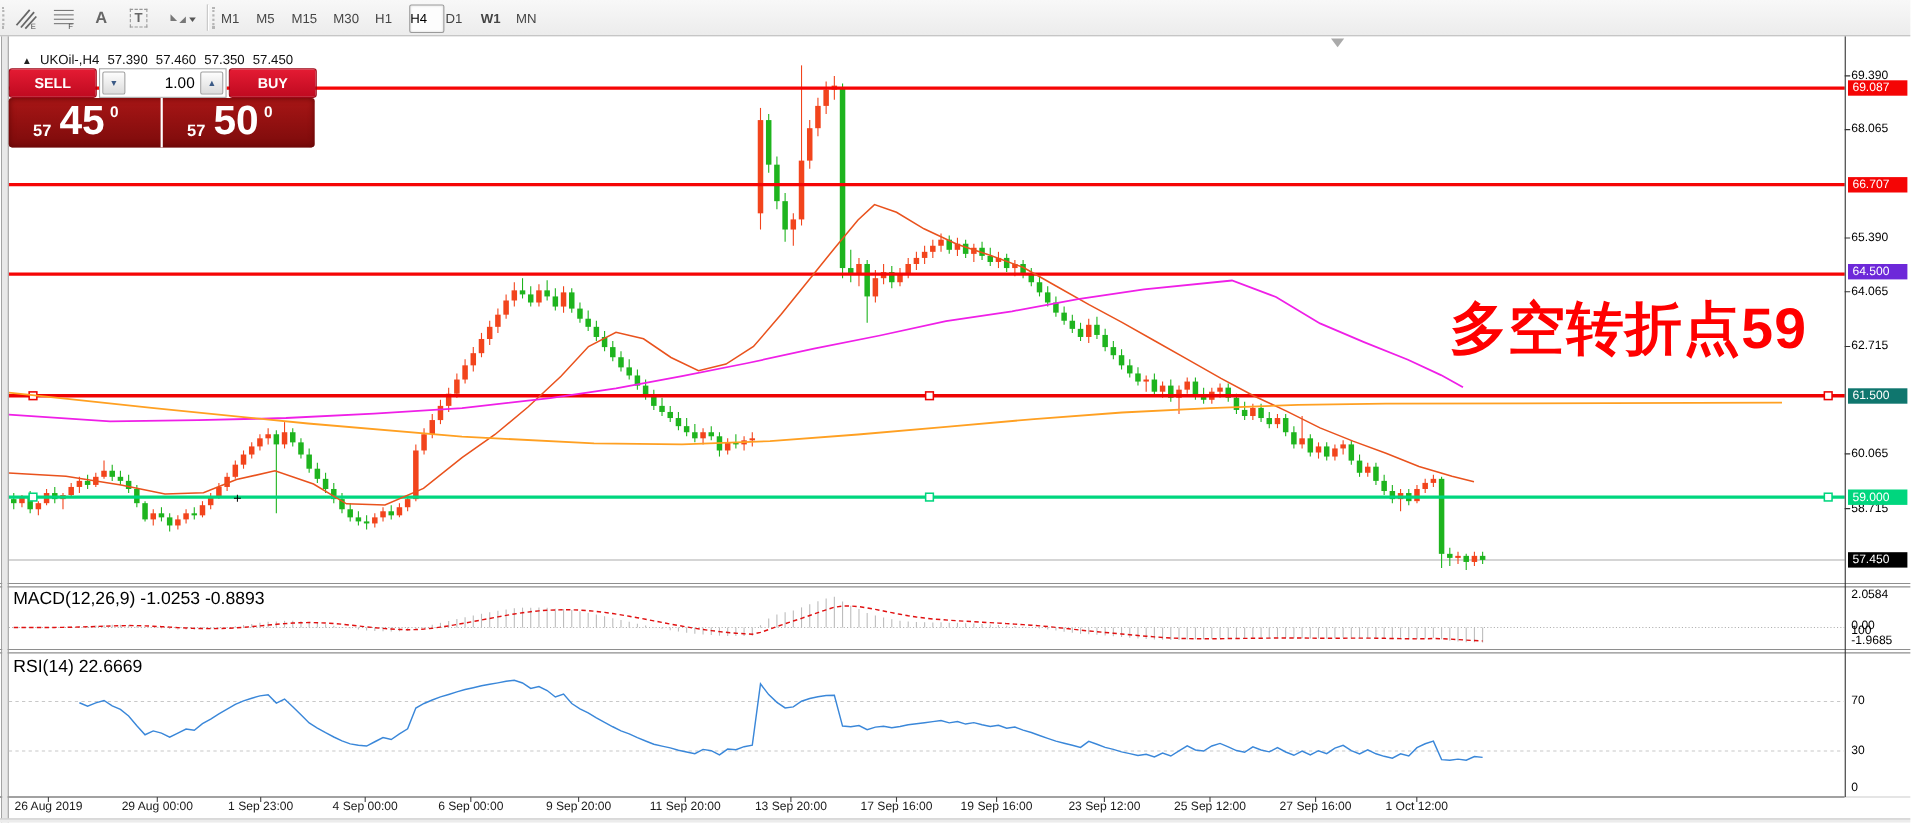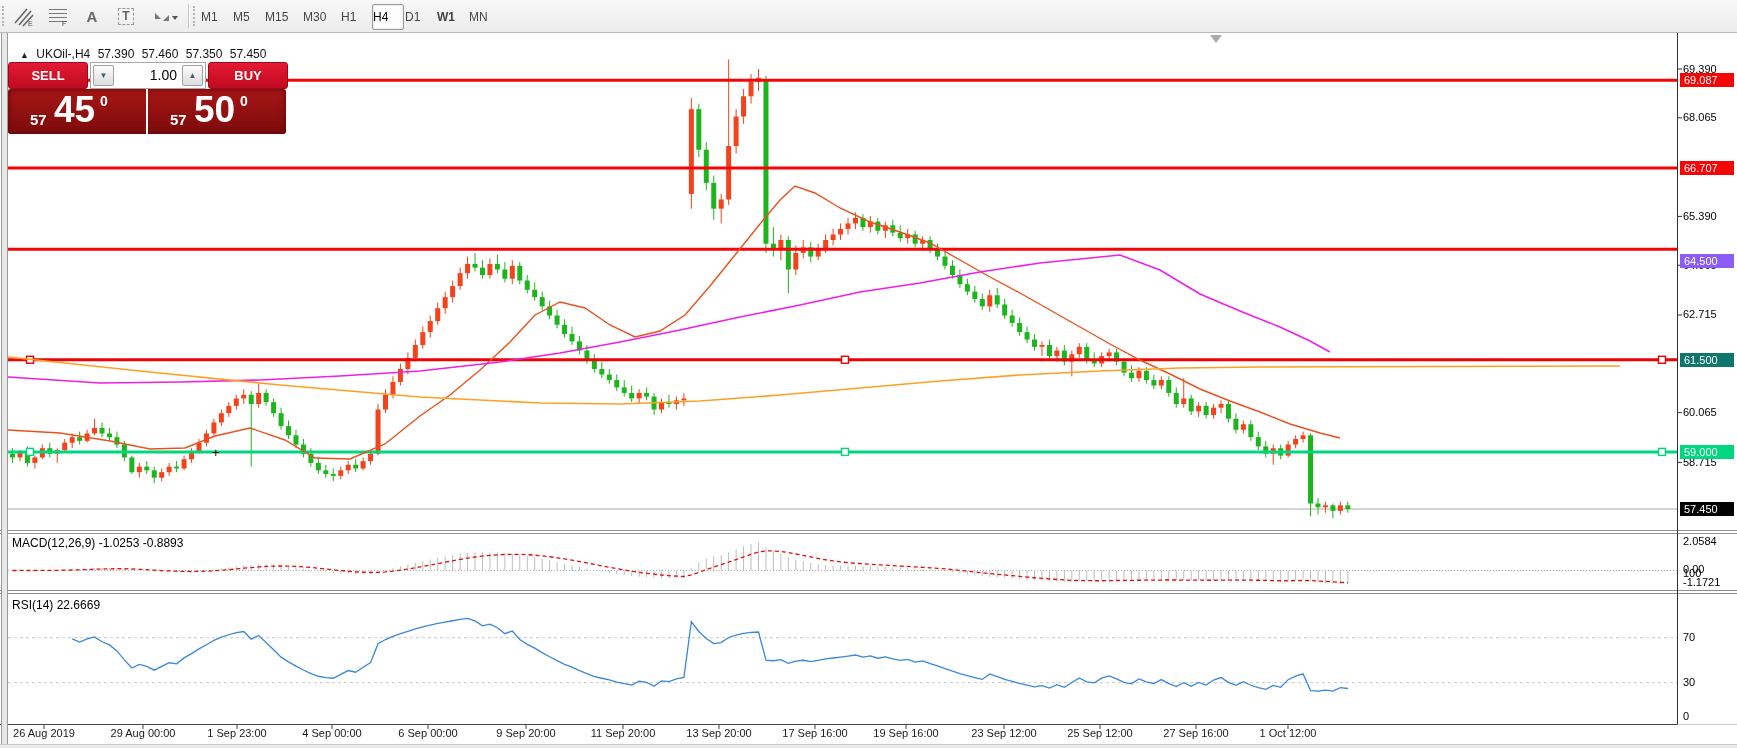--- a/index.html
+++ b/index.html
@@ -31,21 +31,21 @@
             background:linear-gradient(#a81616,#7c0b0b);box-shadow:inset 0 0 6px #5f0606;}
   #bigpanel .half{position:absolute;top:0;width:138px;height:45px;color:#fff;}
   .pr-small{position:absolute;left:22px;bottom:6px;font-size:15px;font-weight:bold;}
   .pr-big{position:absolute;left:46px;top:0px;font-size:37px;font-weight:bold;}
   .pr-sup{position:absolute;left:92px;top:4px;font-size:14px;font-weight:bold;}
   #paneldiv{position:absolute;left:138px;top:0;width:2px;height:45px;background:#fff;}
   
   .tick{position:absolute;left:1683px;width:54px;height:13px;line-height:13px;font-size:11px;color:#000;z-index:4;}
   .badge{position:absolute;left:1680px;width:50px;height:14px;line-height:14px;font-size:11px;color:#fff;
          text-align:left;padding-left:4px;z-index:4;}
-  .indlabel{position:absolute;left:12px;font-size:12px;color:#000;z-index:4;}
+  .indlabel{position:absolute;left:12px;font-size:16px;color:#000;z-index:4;}
   .datelabel{position:absolute;top:727px;width:92px;margin-left:-46px;text-align:center;font-size:11px;color:#1a1a1a;z-index:4;}
   #annotation{position:absolute;left:1318px;top:264px;font-size:52px;font-weight:bold;color:#ff0000;
               letter-spacing:1px;white-space:nowrap;z-index:3;}
   #chartsvg{left:0;top:0;z-index:1;}
   #crossmark{position:absolute;left:212px;top:445px;font-size:13px;color:#000;z-index:2;}
   #btmstrip{left:0;top:744px;width:1737px;height:4px;background:#ececec;border-top:1px solid #c9c9c9;z-index:4;}
 </style>
 </head>
 <body>
 
@@ -721,42 +721,43 @@
       <line x1="1325.46" y1="570.5" x2="1325.46" y2="583.1791599321558" stroke="#bdbdbd" stroke-width="1"></line>
       <line x1="1332.92" y1="570.5" x2="1332.92" y2="583.8034048827041" stroke="#bdbdbd" stroke-width="1"></line>
       <line x1="1340.3799999999999" y1="570.5" x2="1340.3799999999999" y2="583.962791660358" stroke="#bdbdbd" stroke-width="1"></line>
       <line x1="1347.84" y1="570.5" x2="1347.84" y2="584.0529707272782" stroke="#bdbdbd" stroke-width="1"></line>
       <polyline points="12.5,570.4999999999999 19.96,570.4643823459182 27.42,570.4796238605709 34.879999999999995,570.4903727187586 42.34,570.438401379722 49.8,570.3856007094255 57.26,570.3115637651509 64.72,570.1810367535745 72.18,569.9870546315167 79.64,569.7883831478918 87.1,569.551318864054 94.56,569.2691626004497 102.02,569.0119576365717 109.48,568.8110114254602 116.94,568.7072007951548 124.4,568.7569088014072 131.86,568.9991868073947 139.32,569.3172663478637 146.78,569.6926233584696 154.24,570.1335343230884 161.7,570.5576375500793 169.16,570.9132247990717 176.62,571.2181578177142 184.08,571.4143570696559 191.54,571.4825448040025 199,571.4053207102467 206.46,571.1795773485039 213.92,570.7997946245241 221.38,570.2833258010903 228.84,569.6612625666029 236.3,568.9600458304609 243.76,568.2257409172861 251.22,567.5737367059894 258.68,566.9429303561482 266.14,566.4259483644555 273.6,566.0879312215199 281.06,565.9729690525791 288.52,566.0735207029635 295.98,566.3733327549431 303.44,566.8510889893397 310.9,567.4830117817568 318.36,568.2328032809228 325.82,569.0460797952753 333.28,569.8717005180846 340.74,570.6275923165738 348.2,571.2642458162636 355.66,571.8147918637368 363.12,572.2320200127415 370.58,572.4923774673725 378.04,572.35128077795 385.5,571.8667570758515 392.96,571.1061565332296 400.42,570.1278988998658 407.88,568.9941126858906 415.34,567.7426034797816 422.8,566.4060907683909 430.26,565.024457250583 437.71999999999997,563.6163424074832 445.18,562.2098992295041 452.64,560.8258914026717 460.1,559.4674389873802 467.56,558.1619992107003 475.02,557.010085941348 482.48,556.0930217578231 489.94,555.3328315608713 497.4,554.7810040647857 504.86,554.4838915103085 512.3199999999999,554.3154005690933 519.78,554.3682281236082 527.24,554.653134843925 534.7,555.152177424805 542.16,555.8536191268637 549.62,556.7378947653261 557.08,557.7811413613005 564.54,558.9576907716208 572,560.2299126021667 579.46,561.5781784450307 586.92,562.9831262710375 594.38,564.4264468118985 601.84,565.8676178896518 609.3,567.2780689461991 616.76,568.6501607515996 624.22,569.9661162137229 631.68,571.2147364268084 639.14,572.3184507925055 646.6,573.2930829350314 654.06,574.2124588719299 661.52,574.993054433658 668.98,575.6473770070882 676.4399999999999,576.1527764311236 683.9,576.5135834650124 691.36,574.8871519523057 698.82,572.3516149684516 706.28,569.588671045486 713.74,566.9963237667583 721.2,564.595421117688 728.66,562.1095252779455 736.12,559.5298348878897 743.58,556.9209926841434 751.04,554.366607401107 758.5,551.9932859208856 765.96,550.9685753255623 773.42,550.922998650335 780.88,551.4787705411684 788.34,552.6156356335688 795.8,553.9910314621222 803.26,555.4458428375584 810.72,556.9678409491028 818.18,558.4355170715356 825.64,559.7603418562126 833.1,560.9150408847298 840.56,561.8888055606251 848.02,562.6821267361088 855.48,563.3029630748659 862.9399999999999,563.8589102525544 870.4,564.3245612242905 877.86,564.7826439210094 885.32,565.1893828745858 892.78,565.6022128127021 900.24,566.0439999362029 907.7,566.4671886742566 915.16,566.9250904012556 922.62,567.3651484314316 930.08,567.8374615266684 937.54,568.3587907080874 945,568.9477562914817 952.46,569.6111411463993 959.92,570.3477834746085 967.38,571.1395632974493 974.84,571.970428338384 982.3,572.8263747202502 989.76,573.5766338902563 997.22,574.2736710237615 1004.68,574.9634441260978 1012.14,575.6498223420215 1019.6,576.3457168986303 1027.06,577.045262804813 1034.52,577.742998181363 1041.98,578.3746415022993 1049.44,578.9850352238717 1056.9,579.4951554950205 1064.36,579.9664184917732 1071.82,580.3195560286653 1079.28,580.5102718026477 1086.74,580.6494795514717 1094.2,580.7497179535741 1101.66,580.7494250754755 1109.12,580.6390308760018 1116.58,580.5016682021827 1124.04,580.4030424726541 1131.5,580.3469130501674 1138.96,580.2504285746113 1146.42,580.1708477670128 1153.8799999999999,580.1196094442562 1161.34,580.0312789496074 1168.8,579.9857143775185 1176.26,580.0189586736717 1183.72,580.0425428343333 1191.18,580.1201943626903 1198.64,580.1701196252308 1206.1,580.2373720348573 1213.56,580.2422756361755 1221.02,580.1618934379031 1228.48,580.1052285217065 1235.94,580.1157426564005 1243.4,580.1102782737435 1250.86,580.1562894093131 1258.32,580.269506542677 1265.78,580.444135588112 1273.24,580.5898197365852 1280.7,580.7342182459062 1288.16,580.775680171332 1295.62,580.6914119297937 1303.08,580.4857825438484 1310.54,580.6313905579505 1318,580.9901679713678 1325.46,581.4279663635253 1332.92,581.9030540673612 1340.3799999999999,582.3150015859604 1347.84,582.662595414224" fill="none" stroke="#e01010" stroke-width="1.3" stroke-dasharray="4 3"></polyline>
       <line x1="8" y1="637.72" x2="1677" y2="637.72" stroke="#c8c8c8" stroke-width="1" stroke-dasharray="3 3"></line>
       <line x1="8" y1="682.68" x2="1677" y2="682.68" stroke="#c8c8c8" stroke-width="1" stroke-dasharray="3 3"></line>
       <polyline points="72.18,638.8827586206896 79.64,642.0386768447837 87.1,638.9720352708295 94.56,636.8340347001104 102.02,641.7488594848148 109.48,644.9189037899714 116.94,650.9088911697157 124.4,659.8410915035525 131.86,667.9705605870834 139.32,664.461002314477 146.78,666.4292580399517 154.24,670.2001428874709 161.7,666.3970455084371 169.16,662.7616065002982 176.62,663.86046677968 184.08,657.9132112165694 191.54,653.6623363616543 199,648.8969843522208 206.46,644.6920247910487 213.92,640.2986247210985 221.38,637.092203488482 228.84,634.7518757178078 236.3,632.5755202578107 243.76,631.526546475465 251.22,639.1602620003083 258.68,635.4990303211674 266.14,642.413094544327 273.6,649.7718346740911 281.06,657.1729955428061 288.52,661.8353967117907 295.98,666.0996732492758 303.44,670.0044430406745 310.9,673.5838944730199 318.36,676.2524359157917 325.82,677.5560378601655 333.28,678.2235150458082 340.74,674.319643642184 348.2,670.5501114539251 355.66,672.2493009077778 363.12,667.204261532661 370.58,662.5437700098453 378.04,643.6515951109652 385.5,639.5351455463842 392.96,636.3686461654773 400.42,633.5344203829534 407.88,631.3258018234457 415.34,628.9788895023859 422.8,626.8641196162855 430.26,625.2068114883475 437.71999999999997,623.4366919290701 445.18,622.0462522807375 452.64,620.7554200652297 460.1,619.3737800359111 467.56,618.4567830694132 475.02,620.9102965873693 482.48,625.7986589955842 489.94,624.1336899274614 497.4,627.7784619015024 504.86,633.6459207745174 512.3199999999999,630.9552145530376 519.78,639.5408696101819 527.24,644.4097200640273 534.7,648.135364583348 542.16,652.5813674927235 549.62,656.7641570327796 557.08,660.6959443609585 564.54,664.3888149489662 572,667.1989446270086 579.46,670.5348027718803 586.92,673.6558110463862 594.38,676.5743106576576 601.84,678.2571090885327 609.3,679.9172357225166 616.76,682.063145876354 624.22,683.6204475969721 631.68,685.1469227140672 639.14,681.2717408400065 646.6,682.4362141874414 654.06,686.2085444184668 661.52,680.9490555634763 668.98,681.5493470604754 676.4399999999999,678.8205577659418 683.9,677.429273806807 691.36,621.7195235198792 698.82,631.4459594391424 706.28,638.4974283742727 713.74,643.5614664787304 721.2,642.5964836997254 728.66,637.493538646349 736.12,635.0540538203284 743.58,633.4651308372847 751.04,632.3298311533983 758.5,632.0389678993438 765.96,660.0675319449095 773.42,660.7314769258113 780.88,659.5562024671589 788.34,663.3439806050329 795.8,661.0414815718648 803.26,660.2579257769613 810.72,661.6088256823253 818.18,660.4388217373361 825.64,658.9368668542724 833.1,658.008169222271 840.56,657.0425202443719 848.02,656.0404785461845 855.48,655.0028526680685 862.9399999999999,657.1241933401038 870.4,655.9640774361774 877.86,658.2435802234728 885.32,656.9530392520396 892.78,658.9167966421846 900.24,660.4106552975146 907.7,659.377430616785 915.16,662.0572171096566 922.62,660.9052231110439 930.08,663.7195108142321 937.54,665.9248172932021 945,668.61748554922 952.46,671.2134504375146 959.92,673.7110889055465 967.38,675.6515551988477 974.84,677.5532065072085 982.3,679.4121395298203 989.76,674.0009997749274 997.22,676.5660967572596 1004.68,679.4546099729816 1012.14,681.2828538761418 1019.6,683.4760643852696 1027.06,685.1571374587462 1034.52,686.7855456086871 1041.98,685.6399278075652 1049.44,688.1646540002359 1056.9,684.602362973631 1064.36,687.2589246735478 1071.82,682.5475143407064 1079.28,678.035751088841 1086.74,681.7831049076535 1094.2,682.7931538024212 1101.66,678.1342084163633 1109.12,675.8467104755855 1116.58,678.9572418214761 1124.04,682.3339689102434 1131.5,683.9116196914988 1138.96,678.9289466969697 1146.42,681.8305597520032 1153.8799999999999,683.4778412982264 1161.34,679.5983695100889 1168.8,683.6191322743538 1176.26,686.6222424918934 1183.72,682.7381401365163 1191.18,686.2944655847369 1198.64,682.468285125469 1206.1,685.0818003894287 1213.56,680.0361841467554 1221.02,677.5709845487796 1228.48,682.3293411038636 1235.94,685.3979205684813 1243.4,681.6329827969784 1250.86,685.2530862445801 1258.32,687.562825235146 1265.78,689.2945511611457 1273.24,685.3488532542842 1280.7,687.2829297099379 1288.16,679.669301556717 1295.62,676.1191962664544 1303.08,673.7691397808403 1310.54,690.5507066989946 1318,691.1297758929483 1325.46,690.0913016035996 1332.92,691.066796932594 1340.3799999999999,687.7236262798643 1347.84,688.4929572575821" fill="none" stroke="#3a87d9" stroke-width="1.3"></polyline>
     </svg>
 
+  <div id="annotation">多空转折点59</div>
   <div id="crossmark">+</div>
 
   <div class="indlabel" style="top:536px">MACD(12,26,9) -1.0253 -0.8893</div>
   <div class="indlabel" style="top:598px">RSI(14) 22.6669</div>
 
   <div id="btmstrip" class="abs"></div>
 <div class="tick" style="top: 62.5px;">69.390</div>
     <div class="tick" style="top: 111.33px;">68.065</div>
     <div class="tick" style="top: 209.912px;">65.390</div>
     <div class="tick" style="top: 258.742px;">64.065</div>
     <div class="tick" style="top: 308.494px;">62.715</div>
     <div class="tick" style="top: 406.154px;">60.065</div>
     <div class="tick" style="top: 455.906px;">58.715</div>
     <div class="badge" style="top: 73.1665px; background: rgb(245, 5, 5); color: rgb(255, 255, 255);">69.087</div>
     <div class="badge" style="top: 160.877px; background: rgb(245, 5, 5); color: rgb(255, 255, 255);">66.707</div>
-    <div class="badge" style="top: 254px; background: #8b5cf6; color: rgb(255, 255, 255);">64.500</div>
+    <div class="badge" style="top: 240px; background: #6d28d9; color: rgb(255, 255, 255);">64.500</div>
     <div class="badge" style="top: 352.77px; background: #0f766e; color: rgb(255, 255, 255);">61.500</div>
     <div class="badge" style="top: 444.903px; background: rgb(0, 214, 126); color: rgb(255, 255, 255);">59.000</div>
     <div class="badge" style="top: 502.025px; background: rgb(0, 0, 0); color: rgb(255, 255, 255);">57.450</div>
     <div class="tick" style="top: 534.5px;">2.0584</div>
     <div class="tick" style="top: 562.5px;">0.00</div>
-    <div class="tick" style="top: 575.5px;">-1.1721</div>
+    <div class="tick" style="top: 575.5px;">-1.9685</div>
     <div class="tick" style="top: 567px;">100</div>
     <div class="tick" style="top: 631.22px;">70</div>
     <div class="tick" style="top: 676.18px;">30</div>
     <div class="tick" style="top: 709.9px;">0</div>
     <div class="datelabel" style="left: 44px;">26 Aug 2019</div>
     <div class="datelabel" style="left: 143px;">29 Aug 00:00</div>
     <div class="datelabel" style="left: 237px;">1 Sep 23:00</div>
     <div class="datelabel" style="left: 332px;">4 Sep 00:00</div>
     <div class="datelabel" style="left: 428px;">6 Sep 00:00</div>
     <div class="datelabel" style="left: 526px;">9 Sep 20:00</div>

